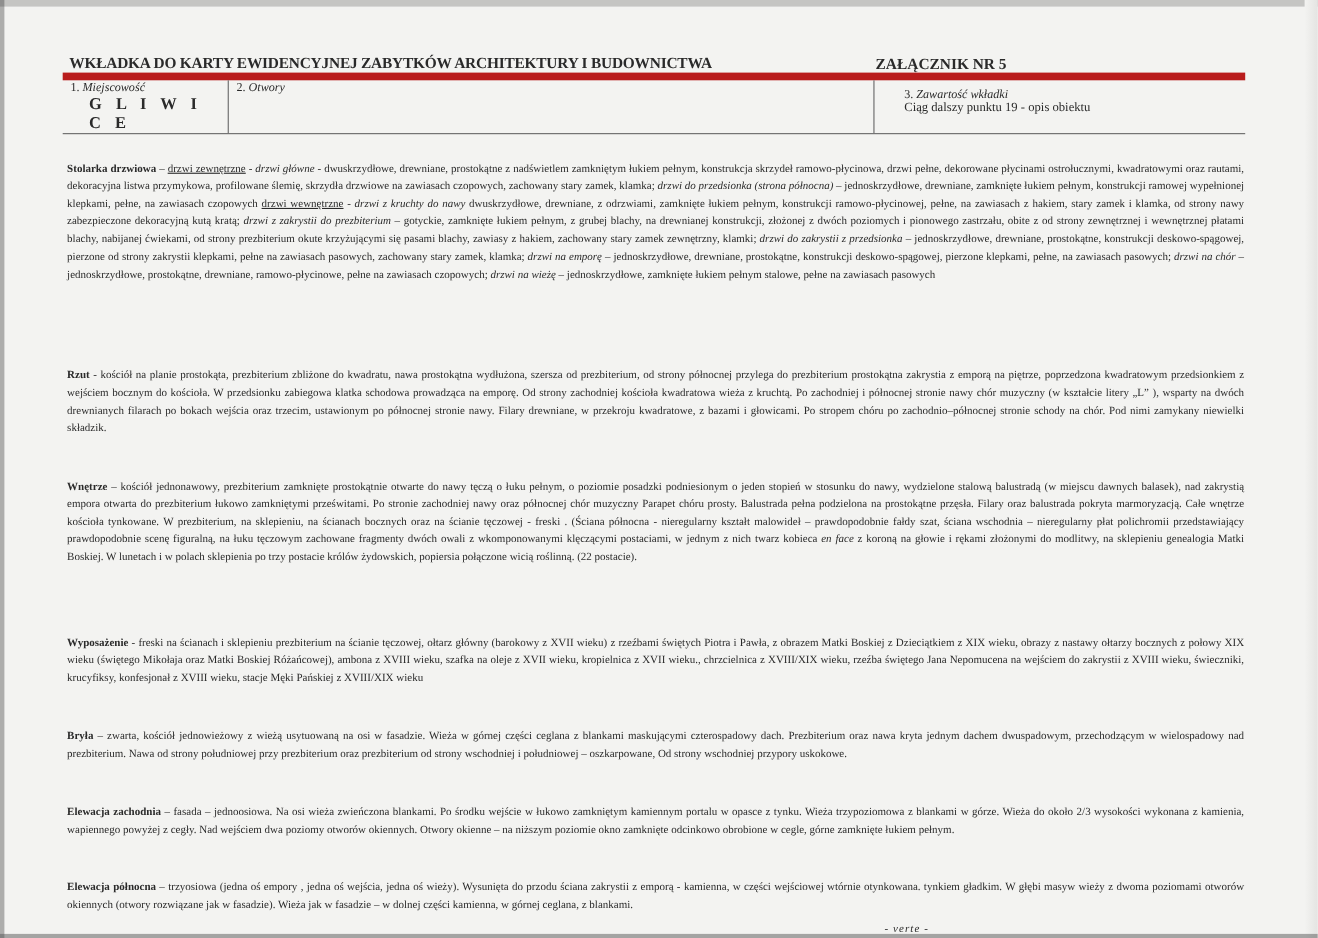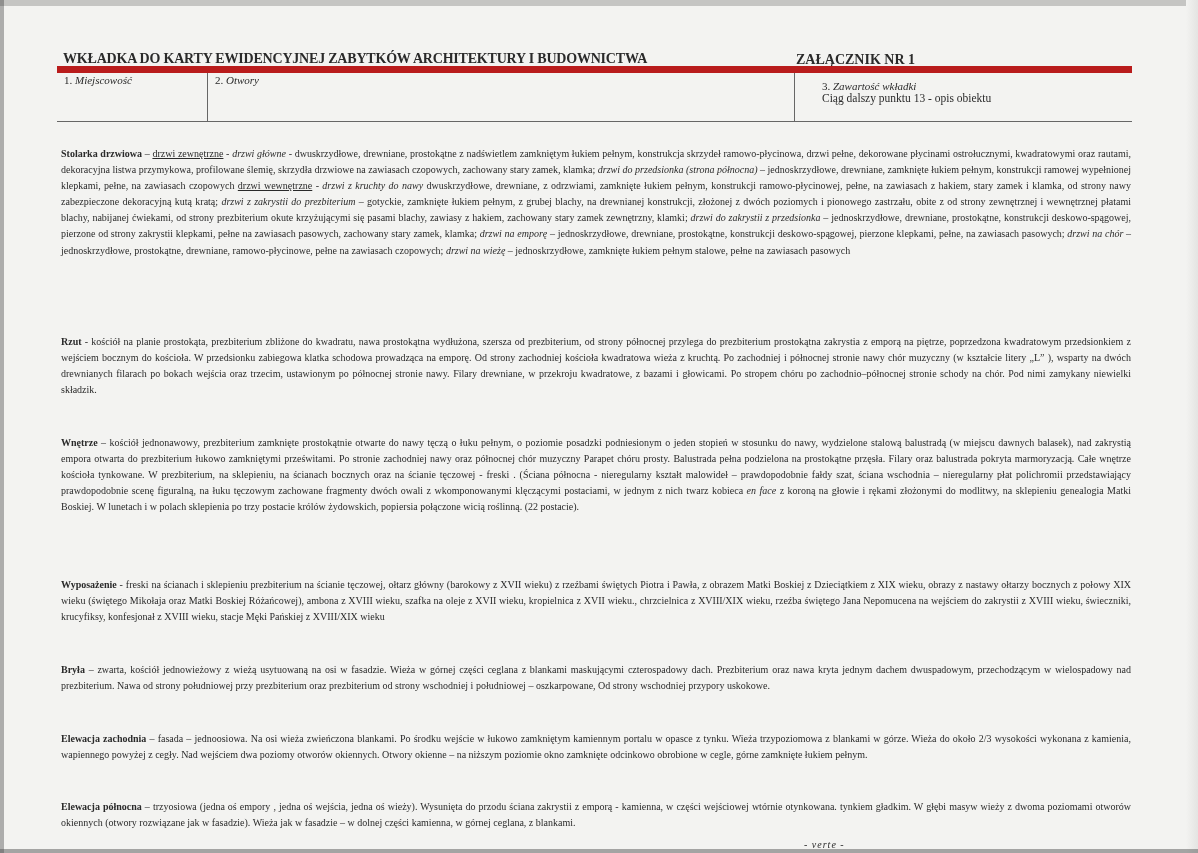--- a/index.html
+++ b/index.html
@@ -55,41 +55,42 @@
 <body>
 
 <div class="scan-top"></div>
 <div class="scan-left"></div>
 <div class="scan-right"></div>
 <div class="scan-bottom"></div>
 
 <div class="page">
 
   <div class="doc-title">WKŁADKA DO KARTY EWIDENCYJNEJ ZABYTKÓW ARCHITEKTURY I BUDOWNICTWA</div>
-  <div class="annex">ZAŁĄCZNIK NR 1</div>
+  <div class="annex">ZAŁĄCZNIK NR 5</div>
 
   <div class="header-table">
     <div class="cell c1">
       <div class="cell-label">
         <span>1.</span>
         <i>Miejscowość</i>
       </div>
+      <div class="cell-value">G L I W I C E</div>
     </div>
     <div class="cell c2">
       <div class="cell-label">
         <span>2.</span>
         <i>Otwory</i>
       </div>
     </div>
     <div class="cell c3">
       <div class="cell-label">
         <span>3.</span>
         <i>Zawartość wkładki</i>
       </div>
-      <div class="cell-value">Ciąg dalszy punktu 13 -  opis obiektu</div>
+      <div class="cell-value">Ciąg dalszy punktu 19 -  opis obiektu</div>
     </div>
   </div>
 
   <div class="body-text" style="top:146px;"><b>Stolarka drzwiowa</b><span> – </span><u>drzwi zewnętrzne</u><span> - </span><i>drzwi główne</i><span> - dwuskrzydłowe, drewniane,  prostokątne z nadświetlem zamkniętym łukiem pełnym, konstrukcja skrzydeł ramowo-płycinowa, drzwi pełne, dekorowane płycinami ostrołucznymi, kwadratowymi oraz rautami, dekoracyjna listwa przymykowa, profilowane ślemię, skrzydła drzwiowe na zawiasach czopowych, zachowany stary zamek,  klamka; </span><i>drzwi do przedsionka (strona północna)</i><span> – jednoskrzydłowe, drewniane, zamknięte łukiem pełnym, konstrukcji ramowej wypełnionej klepkami, pełne, na zawiasach czopowych  </span><u>drzwi wewnętrzne</u><span> - </span><i>drzwi  z  kruchty do nawy</i><span> dwuskrzydłowe, drewniane, z odrzwiami, zamknięte łukiem pełnym, konstrukcji ramowo-płycinowej, pełne, na zawiasach z hakiem,  stary zamek i klamka,  od strony nawy zabezpieczone dekoracyjną kutą kratą; </span><i>drzwi z zakrystii do prezbiterium</i><span> – gotyckie, zamknięte łukiem pełnym, z grubej blachy, na drewnianej konstrukcji, złożonej z dwóch poziomych i pionowego zastrzału,  obite z od strony zewnętrznej i wewnętrznej płatami blachy, nabijanej ćwiekami, od strony prezbiterium okute krzyżującymi  się pasami blachy,  zawiasy z hakiem, zachowany stary zamek zewnętrzny, klamki; </span><i>drzwi do zakrystii z przedsionka</i><span> – jednoskrzydłowe, drewniane, prostokątne, konstrukcji deskowo-spągowej, pierzone od strony zakrystii klepkami, pełne na zawiasach pasowych, zachowany stary zamek, klamka; </span><i>drzwi na emporę</i><span> – jednoskrzydłowe, drewniane, prostokątne, konstrukcji deskowo-spągowej, pierzone klepkami, pełne, na zawiasach pasowych; </span><i>drzwi na chór</i><span> – jednoskrzydłowe, prostokątne, drewniane, ramowo-płycinowe, pełne na  zawiasach czopowych; </span><i>drzwi na wieżę</i><span> – jednoskrzydłowe, zamknięte łukiem pełnym stalowe, pełne na zawiasach pasowych</span></div>
   <div class="body-text" style="top:334px;"><b>Rzut</b><span> -  kościół na planie prostokąta, prezbiterium  zbliżone do kwadratu, nawa prostokątna wydłużona, szersza od prezbiterium, od strony północnej przylega do prezbiterium prostokątna zakrystia z emporą na piętrze, poprzedzona kwadratowym przedsionkiem z wejściem bocznym do kościoła. W przedsionku zabiegowa klatka schodowa prowadząca na emporę. Od strony zachodniej kościoła kwadratowa wieża z kruchtą. Po zachodniej i północnej stronie nawy chór muzyczny (w kształcie litery „L” ), wsparty na dwóch drewnianych filarach po bokach wejścia oraz trzecim, ustawionym po północnej stronie nawy. Filary  drewniane, w przekroju kwadratowe, z bazami i głowicami. Po stropem chóru po zachodnio–północnej stronie schody na chór. Pod nimi zamykany niewielki składzik.</span></div>
   <div class="body-text" style="top:435px;"><b>Wnętrze</b><span> – kościół jednonawowy, prezbiterium zamknięte prostokątnie otwarte do nawy  tęczą o łuku pełnym, o poziomie posadzki podniesionym o jeden stopień  w stosunku do nawy, wydzielone stalową balustradą (w miejscu dawnych balasek), nad zakrystią empora otwarta do prezbiterium łukowo zamkniętymi prześwitami. Po stronie zachodniej nawy oraz północnej chór muzyczny  Parapet chóru prosty. Balustrada pełna  podzielona na prostokątne przęsła. Filary oraz balustrada pokryta marmoryzacją. Całe wnętrze kościoła tynkowane.  W prezbiterium, na sklepieniu,  na  ścianach bocznych  oraz na ścianie tęczowej -  freski . (Ściana północna  - nieregularny kształt malowideł – prawdopodobnie fałdy szat, ściana wschodnia – nieregularny płat polichromii przedstawiający prawdopodobnie scenę figuralną, na łuku tęczowym zachowane  fragmenty dwóch owali z wkomponowanymi klęczącymi postaciami, w jednym z nich twarz kobieca </span><i>en face</i><span> z koroną na głowie i rękami złożonymi do modlitwy,  na sklepieniu genealogia Matki Boskiej. W lunetach i w polach sklepienia po trzy postacie królów żydowskich, popiersia połączone wicią roślinną. (22 postacie).</span></div>
   <div class="body-text" style="top:577px;"><b>Wyposażenie</b><span> -   freski na ścianach i sklepieniu prezbiterium na ścianie tęczowej, ołtarz główny  (barokowy z XVII wieku) z rzeźbami świętych Piotra i Pawła, z obrazem Matki Boskiej z Dzieciątkiem z XIX wieku, obrazy z nastawy ołtarzy bocznych z połowy XIX wieku (świętego Mikołaja oraz Matki Boskiej Różańcowej), ambona z XVIII wieku, szafka na oleje z XVII wieku, kropielnica z XVII wieku., chrzcielnica z XVIII/XIX wieku, rzeźba świętego Jana Nepomucena na wejściem do zakrystii z XVIII wieku, świeczniki, krucyfiksy, konfesjonał z XVIII wieku, stacje Męki Pańskiej z XVIII/XIX wieku</span></div>
   <div class="body-text" style="top:662px;"><b>Bryła</b><span> – zwarta, kościół jednowieżowy z wieżą  usytuowaną na osi w fasadzie. Wieża w górnej części ceglana z blankami maskującymi czterospadowy dach. Prezbiterium oraz nawa kryta jednym dachem  dwuspadowym, przechodzącym w wielospadowy nad prezbiterium. Nawa od strony południowej przy prezbiterium oraz prezbiterium od strony wschodniej i południowej – oszkarpowane, Od strony wschodniej przypory uskokowe.</span></div>
   <div class="body-text" style="top:731px;"><b>Elewacja  zachodnia</b><span> – fasada – jednoosiowa. Na osi wieża zwieńczona blankami. Po środku wejście w łukowo zamkniętym kamiennym portalu w opasce z tynku. Wieża trzypoziomowa  z blankami w górze. Wieża do około 2/3 wysokości wykonana z kamienia, wapiennego  powyżej z cegły. Nad wejściem  dwa poziomy otworów okiennych. Otwory okienne – na niższym poziomie okno zamknięte odcinkowo obrobione w cegle, górne zamknięte łukiem pełnym.</span></div>
   <div class="body-text" style="top:799px;"><b>Elewacja północna</b><span> – trzyosiowa (jedna oś empory , jedna oś wejścia, jedna oś wieży). Wysunięta do przodu ściana zakrystii z emporą - kamienna, w części wejściowej wtórnie otynkowana. tynkiem gładkim. W głębi masyw wieży z dwoma poziomami otworów okiennych (otwory rozwiązane jak w fasadzie). Wieża jak w fasadzie – w dolnej części kamienna, w górnej ceglana, z blankami.</span></div>

